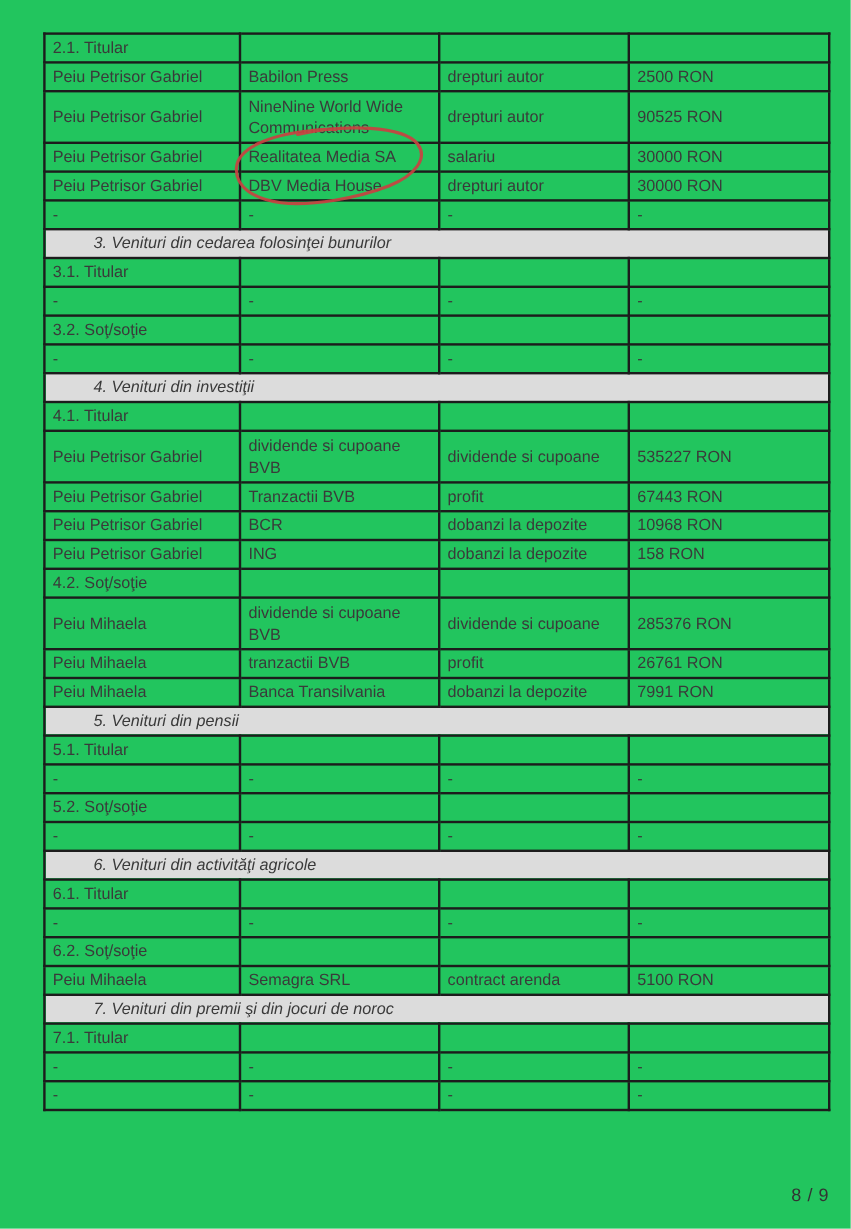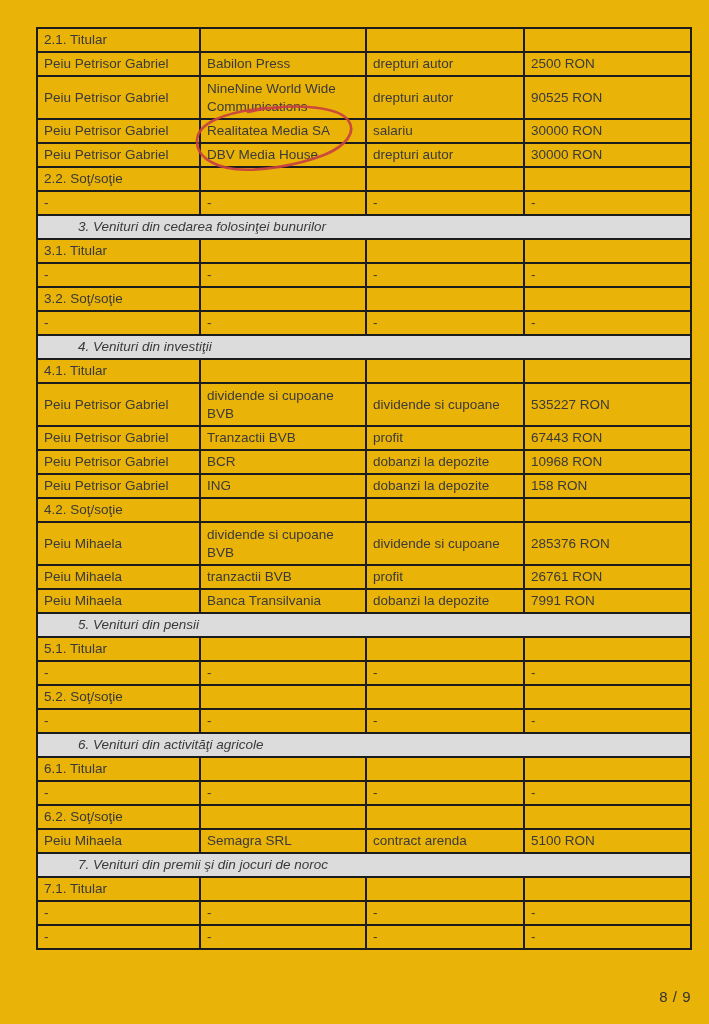--- a/index.html
+++ b/index.html
@@ -10,21 +10,21 @@
   body {
     width: 709px;
     height: 1024px;
     position: relative;
     overflow: hidden;
     font-family: "Liberation Sans", "DejaVu Sans", sans-serif;
   }
   .doc-page {
     position: absolute;
     inset: 0;
-    background: #eab308;
+    background: #22c55e;
   }
   table.income-table {
     position: absolute;
     left: 36px;
     top: 27px;
     width: 654px;
     border-collapse: collapse;
     table-layout: fixed;
   }
   table.income-table td {
@@ -101,26 +101,20 @@
           <td>salariu</td>
           <td>30000 RON</td>
         </tr>
         <tr>
           <td>Peiu Petrisor Gabriel</td>
           <td>DBV Media House</td>
           <td>drepturi autor</td>
           <td>30000 RON</td>
         </tr>
         <tr>
-          <td>2.2. Soţ/soţie</td>
-          <td></td>
-          <td></td>
-          <td></td>
-        </tr>
-        <tr>
           <td>-</td>
           <td>-</td>
           <td>-</td>
           <td>-</td>
         </tr>
         <tr>
           <td colspan="4" class="section">3. Venituri din cedarea folosinţei bunurilor</td>
         </tr>
         <tr>
           <td>3.1. Titular</td>

